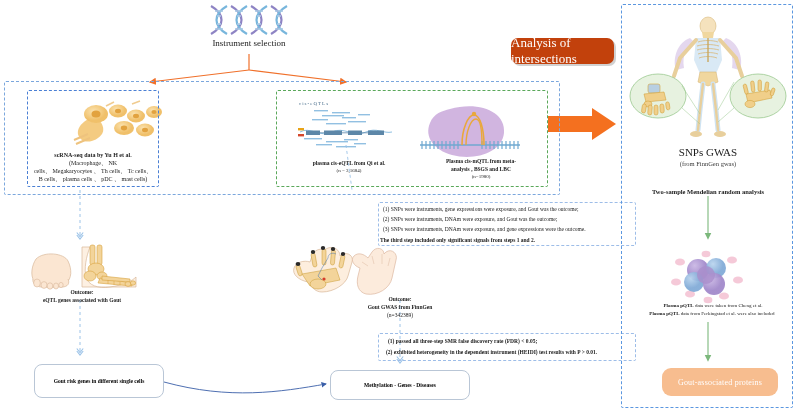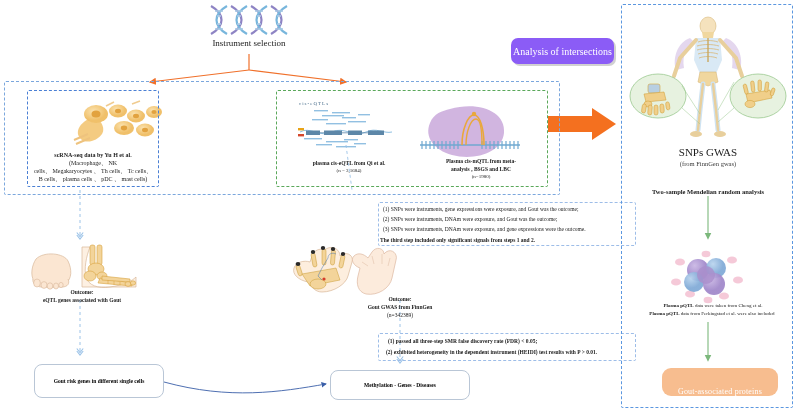--- a/index.html
+++ b/index.html
@@ -32,27 +32,27 @@
   .t9  { font-size:9px; }
   .t11 { font-size:11px; }
 
   
   .rbox {
     position:absolute; border:1px solid #b9c6d6; border-radius:8px;
     background:#ffffff; display:flex; align-items:center; justify-content:center;
     text-align:center; padding:2px 4px;
   }
   .gray-box {
-    position:absolute; border-radius:7px; background:#8b5cf6;
+    position:absolute; border-radius:7px; background:#c2410c;
     color:#ffffff; display:flex; align-items:center; justify-content:center;
-    font-size:10px; box-shadow: 2px 2px 0 rgba(0,0,0,0.18);
+    font-size:13px; box-shadow: 2px 2px 0 rgba(0,0,0,0.18);
   }
   .orange-box {
     position:absolute; border-radius:9px; background:#f7bd8f;
-    color:#ffffff; display:flex; align-items:flex-end; justify-content:center;
+    color:#ffffff; display:flex; align-items:center; justify-content:center;
     font-size:8px; letter-spacing:.2px;
   }
 
   
   svg.overlay { position:absolute; left:0; top:0; width:798px; height:412px; pointer-events:none; }
 </style>
 </head>
 <body>
 
 <div id="stage">

